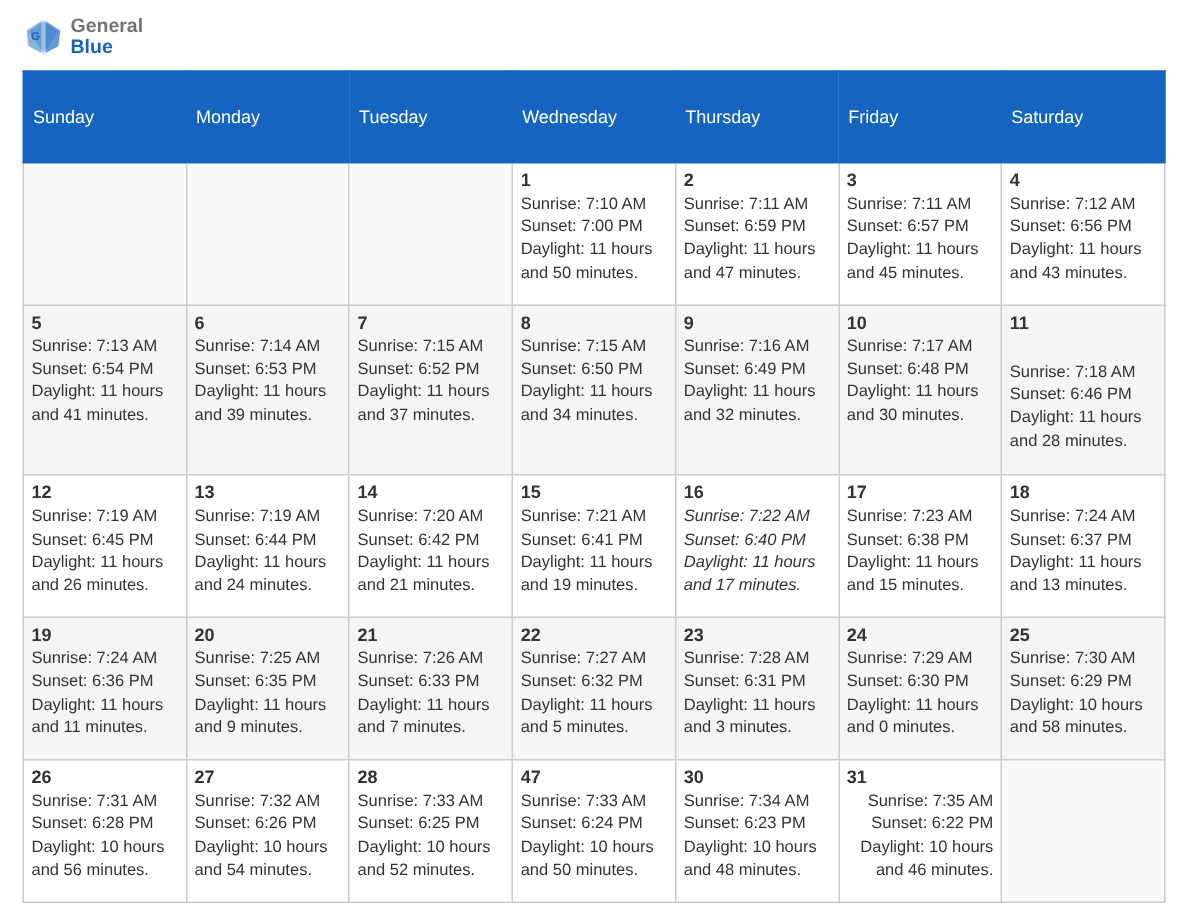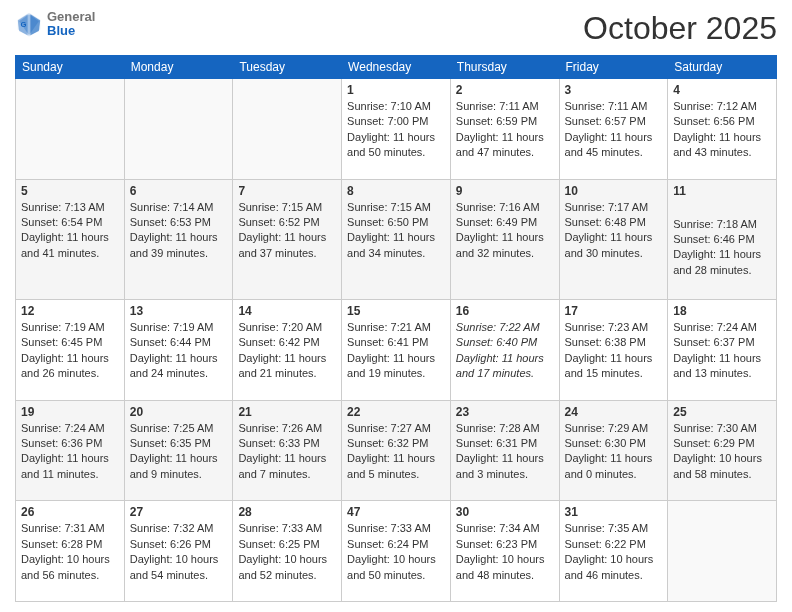--- a/index.html
+++ b/index.html
@@ -57,21 +57,21 @@
       flex: 1;
       border: 1px solid #ccc;
       border-collapse: collapse;
       width: 100%;
       table-layout: fixed;
     }
     .calendar th {
       background-color: #1565c0;
       color: white;
       text-align: left;
-      padding: 4px 6px;
+      padding: 23px 6px;
       font-size: 12px;
       font-weight: normal;
       border: 1px solid #1565c0;
     }
     .calendar td {
       border: 1px solid #ccc;
       vertical-align: top;
       padding: 4px 5px;
       font-size: 10px;
       color: #333;
@@ -103,21 +103,20 @@
         <polygon points="18,6 4,15 6,30 18,36" fill="#1565c0" opacity="0.4"></polygon>
         <polygon points="20,6 34,16 20,36 6,16" fill="#1565c0" opacity="0.3"></polygon>
         <text x="8" y="24" font-size="11" fill="#1565c0" font-weight="bold">G</text>
       </svg>
       <div class="logo-text">
         <span class="logo-general">General</span>
         <span class="logo-blue">Blue</span>
       </div>
     </div>
     <div class="title-section">
-      <div class="month-title">October 2025</div>
     </div>
   </div>
 
   <table class="calendar">
     <thead>
       <tr>
       <th>Sunday</th>
           <th>Monday</th>
           <th>Tuesday</th>
           <th>Wednesday</th>
@@ -314,21 +313,21 @@
 Daylight: 10 hours and 50 minutes.</div>
           </td>
           <td>
             <div class="day-number">30</div>
             <div class="day-info" style="white-space: pre-line;">Sunrise: 7:34 AM
 Sunset: 6:23 PM
 Daylight: 10 hours and 48 minutes.</div>
           </td>
           <td>
             <div class="day-number">31</div>
-            <div class="day-info" style="white-space: pre-line;">Sunrise: 7:35 AM
+            <div class="day-info" style="white-space: pre-line; text-align: right;">Sunrise: 7:35 AM
 Sunset: 6:22 PM
 Daylight: 10 hours and 46 minutes.</div>
           </td>
           <td class="empty"></td>
         </tr>
       </tbody>
   </table>
 </div>
 
 </body></html>

